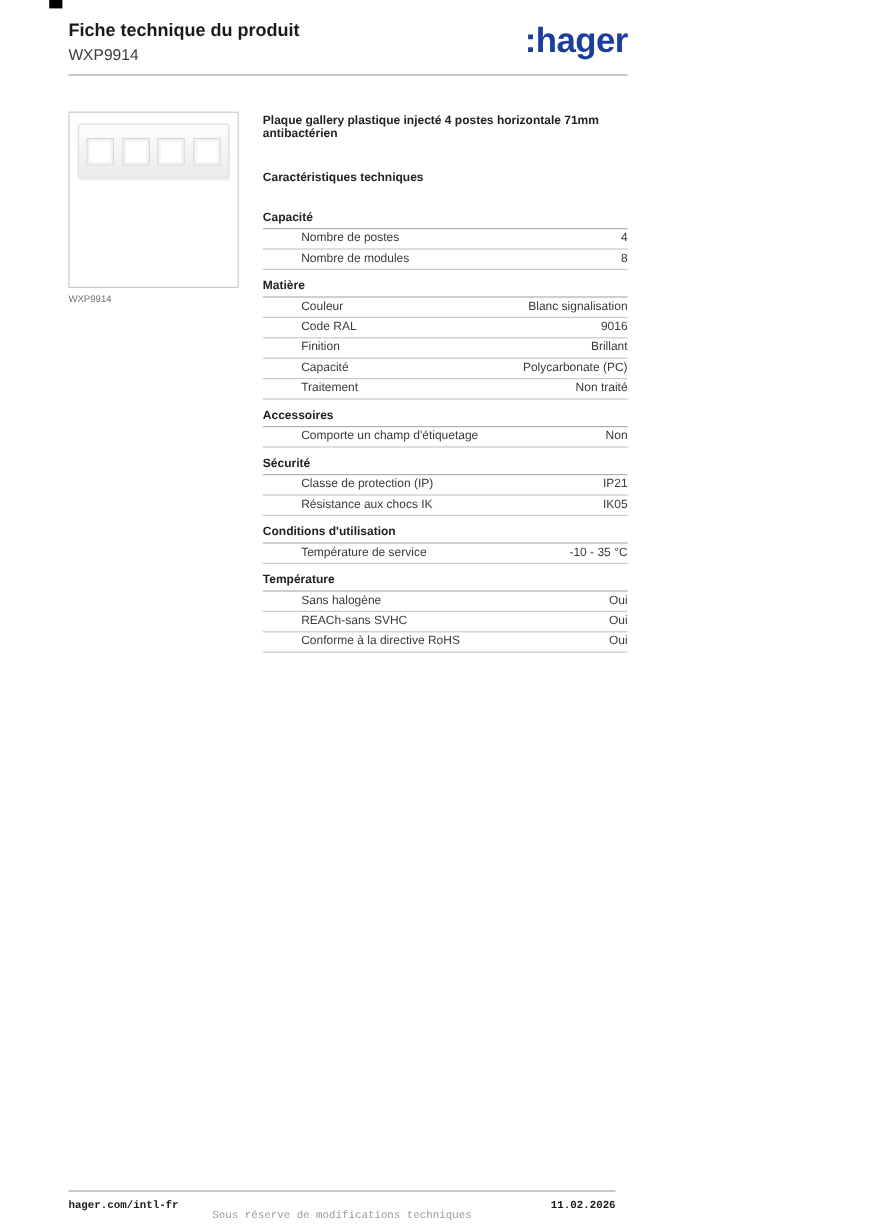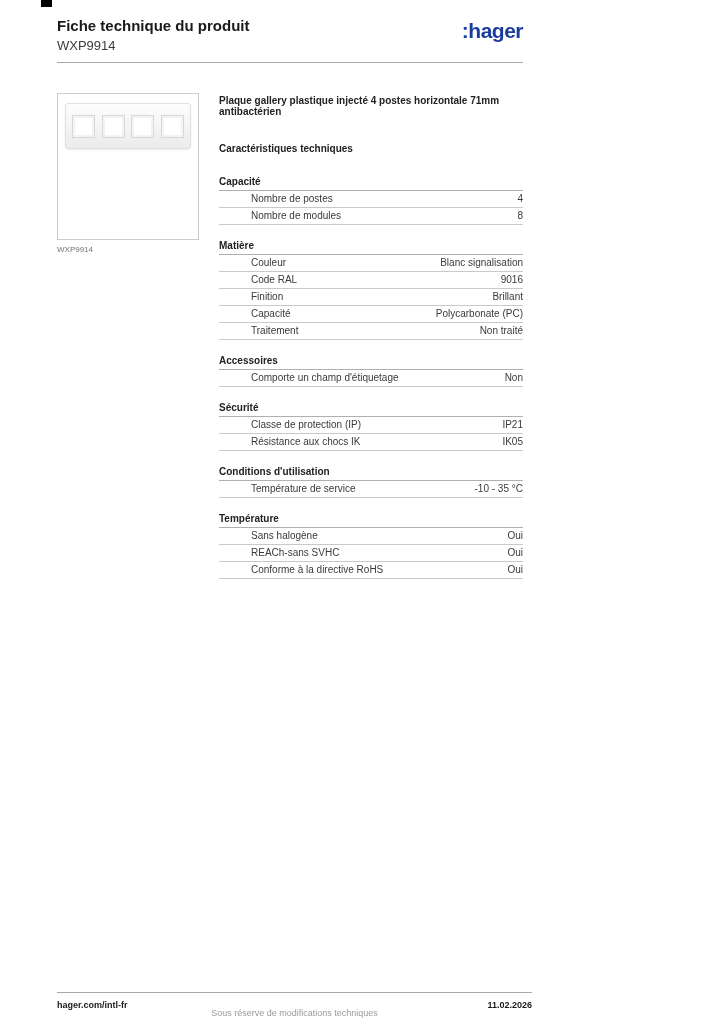--- a/index.html
+++ b/index.html
@@ -29,21 +29,21 @@
     font-size: 15px;
     font-weight: bold;
     color: #1a1a1a;
   }
   .page-subtitle {
     font-size: 13px;
     color: #3c3c3c;
     margin-top: 4px;
   }
   .logo {
-    font-size: 21px;
+    font-size: 29px;
     font-weight: bold;
     color: #1d3d9e;
     letter-spacing: -0.5px;
     line-height: 1;
     margin-top: 3px;
     margin-left: 48px;
   }
   .header-rule {
     position: absolute;
     left: 57px; right: 57px; top: 62px;
@@ -98,41 +98,41 @@
     font-weight: bold;
     color: #222222;
     margin: 2px 0 26px;
   }
   .specs-heading {
     font-size: 10px;
     font-weight: bold;
     color: #222222;
     margin: 0 0 20px;
   }
-  .spec-section { margin-bottom: 13px; }
+  .spec-section { margin-bottom: 6px; }
   .spec-title {
     font-size: 10px;
     font-weight: bold;
     color: #222222;
     padding: 2px 0 3px;
     border-bottom: 1px solid #b0b0b0;
   }
   .spec-row {
     display: flex;
     justify-content: space-between;
     font-size: 10px;
     color: #3a3a3a;
     padding: 2px 0 3px;
     border-bottom: 1px solid #c9c9c9;
   }
   .spec-label { text-align: left; padding-left: 32px; }
   .spec-value { text-align: right; white-space: nowrap; padding-left: 12px; }
   footer {
     position: absolute;
-    left: 57px; right: 48px; bottom: 14px;
+    left: 57px; right: 67px; bottom: 14px; font-family: Liberation Mono, monospace;
   }
   .footer-rule {
     border-top: 1px solid #a8a8a8;
     margin-bottom: 7px;
   }
   .footer-row {
     position: relative;
     display: flex;
     justify-content: space-between;
     align-items: baseline;

